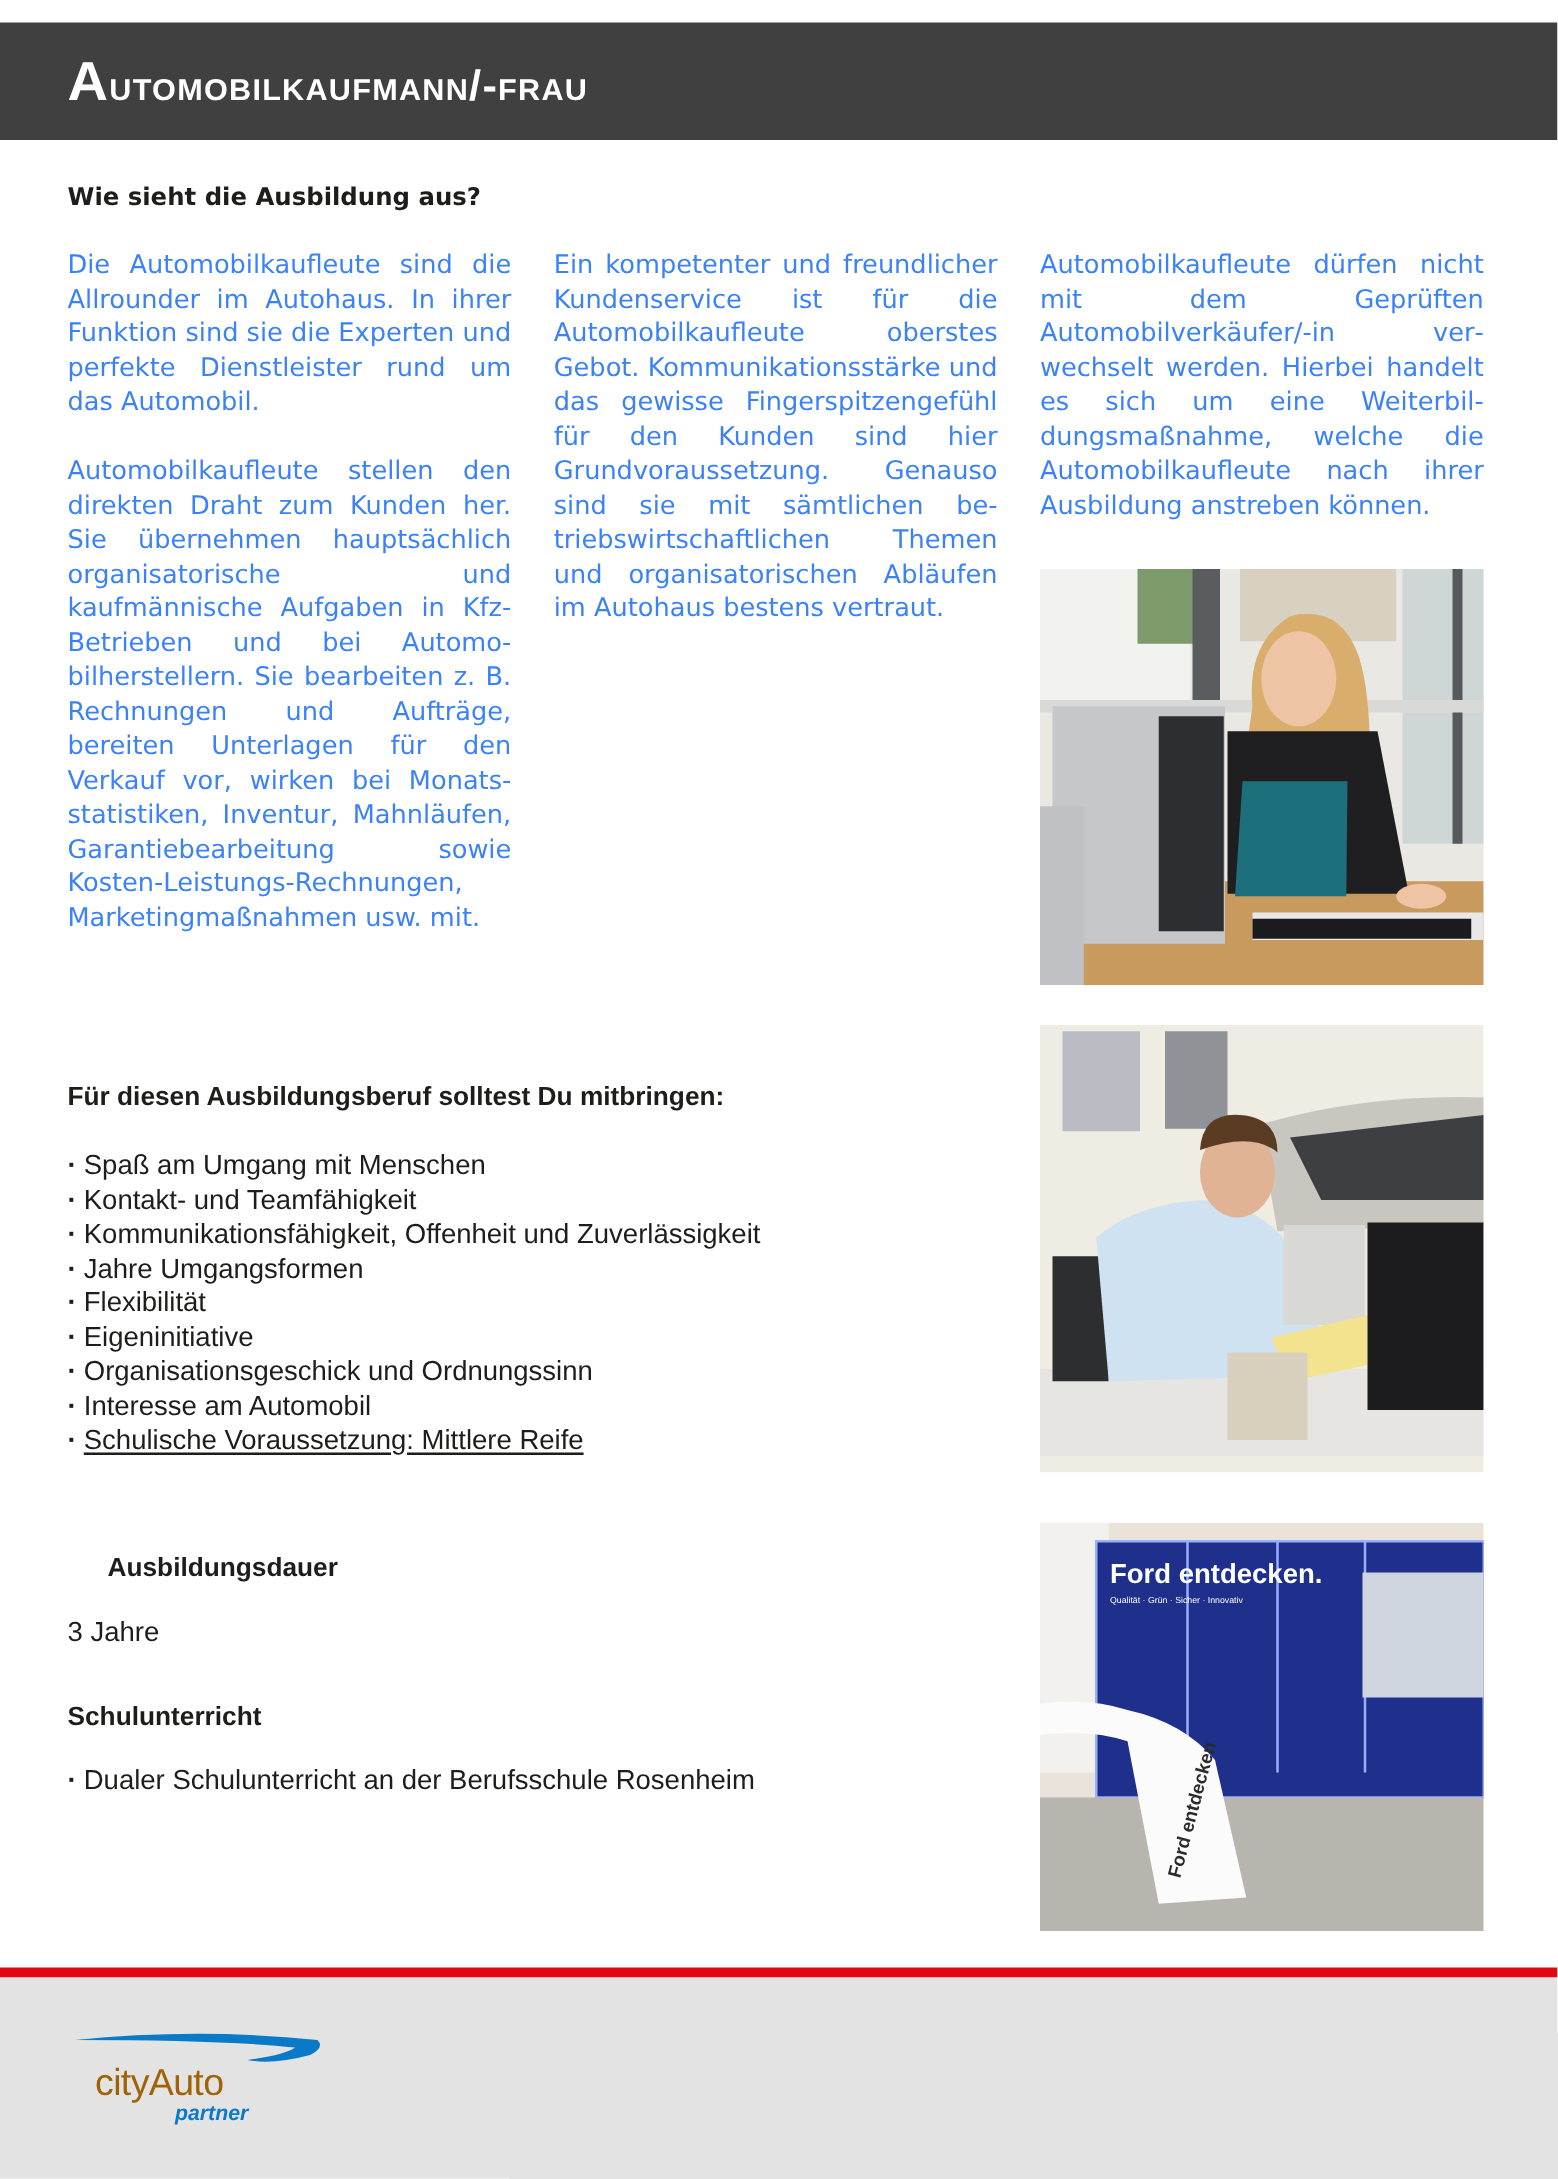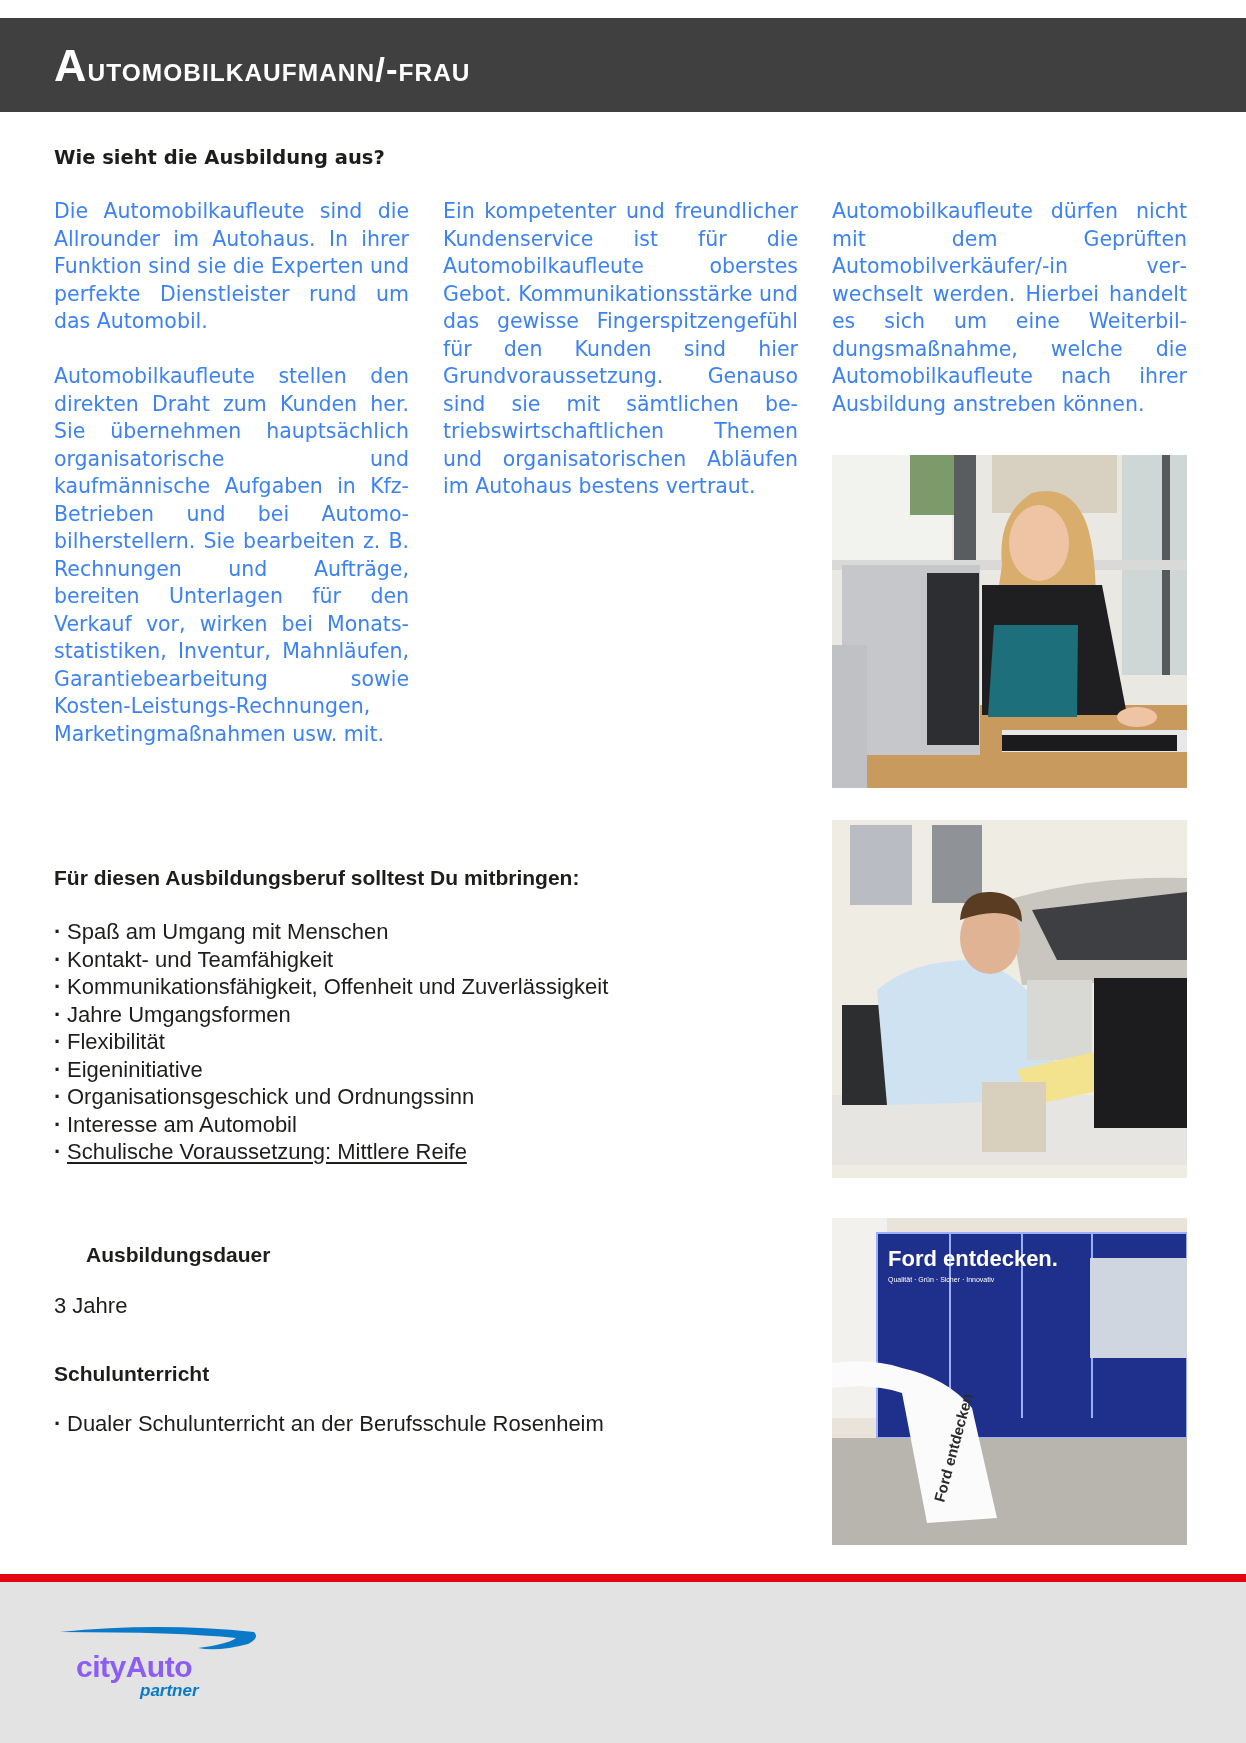--- a/index.html
+++ b/index.html
@@ -42,21 +42,21 @@
   }
   .heading.alt { font-family: "Liberation Sans", sans-serif; font-size: 21px; }
   .photo {
     position: absolute; left: 832px; width: 355px; overflow: hidden;
   }
   .footer-line { position: absolute; left: 0; top: 1574px; width: 1246px; height: 8px; background: #e30613; }
   .footer { position: absolute; left: 0; top: 1582px; width: 1246px; height: 161px; background: #e3e3e3; }
   .logo { position: absolute; left: 58px; top: 1620px; width: 210px; height: 90px; }
   .logo .brand {
     position: absolute; left: 18px; top: 32px; font-family: "Liberation Sans", sans-serif;
-    font-weight: bold; font-size: 30px; line-height: 30px; color: #8b5cf6; letter-spacing: -0.5px;
+    font-weight: normal; font-size: 30px; line-height: 30px; color: #a16207; letter-spacing: -0.5px;
   }
   .logo .sub {
     position: absolute; left: 82px; top: 62px; font-family: "Liberation Sans", sans-serif;
     font-weight: bold; font-style: italic; font-size: 17px; line-height: 17px; color: #0a7ac8;
   }
 </style>
 </head>
 <body>
 
 <div class="title-band">

